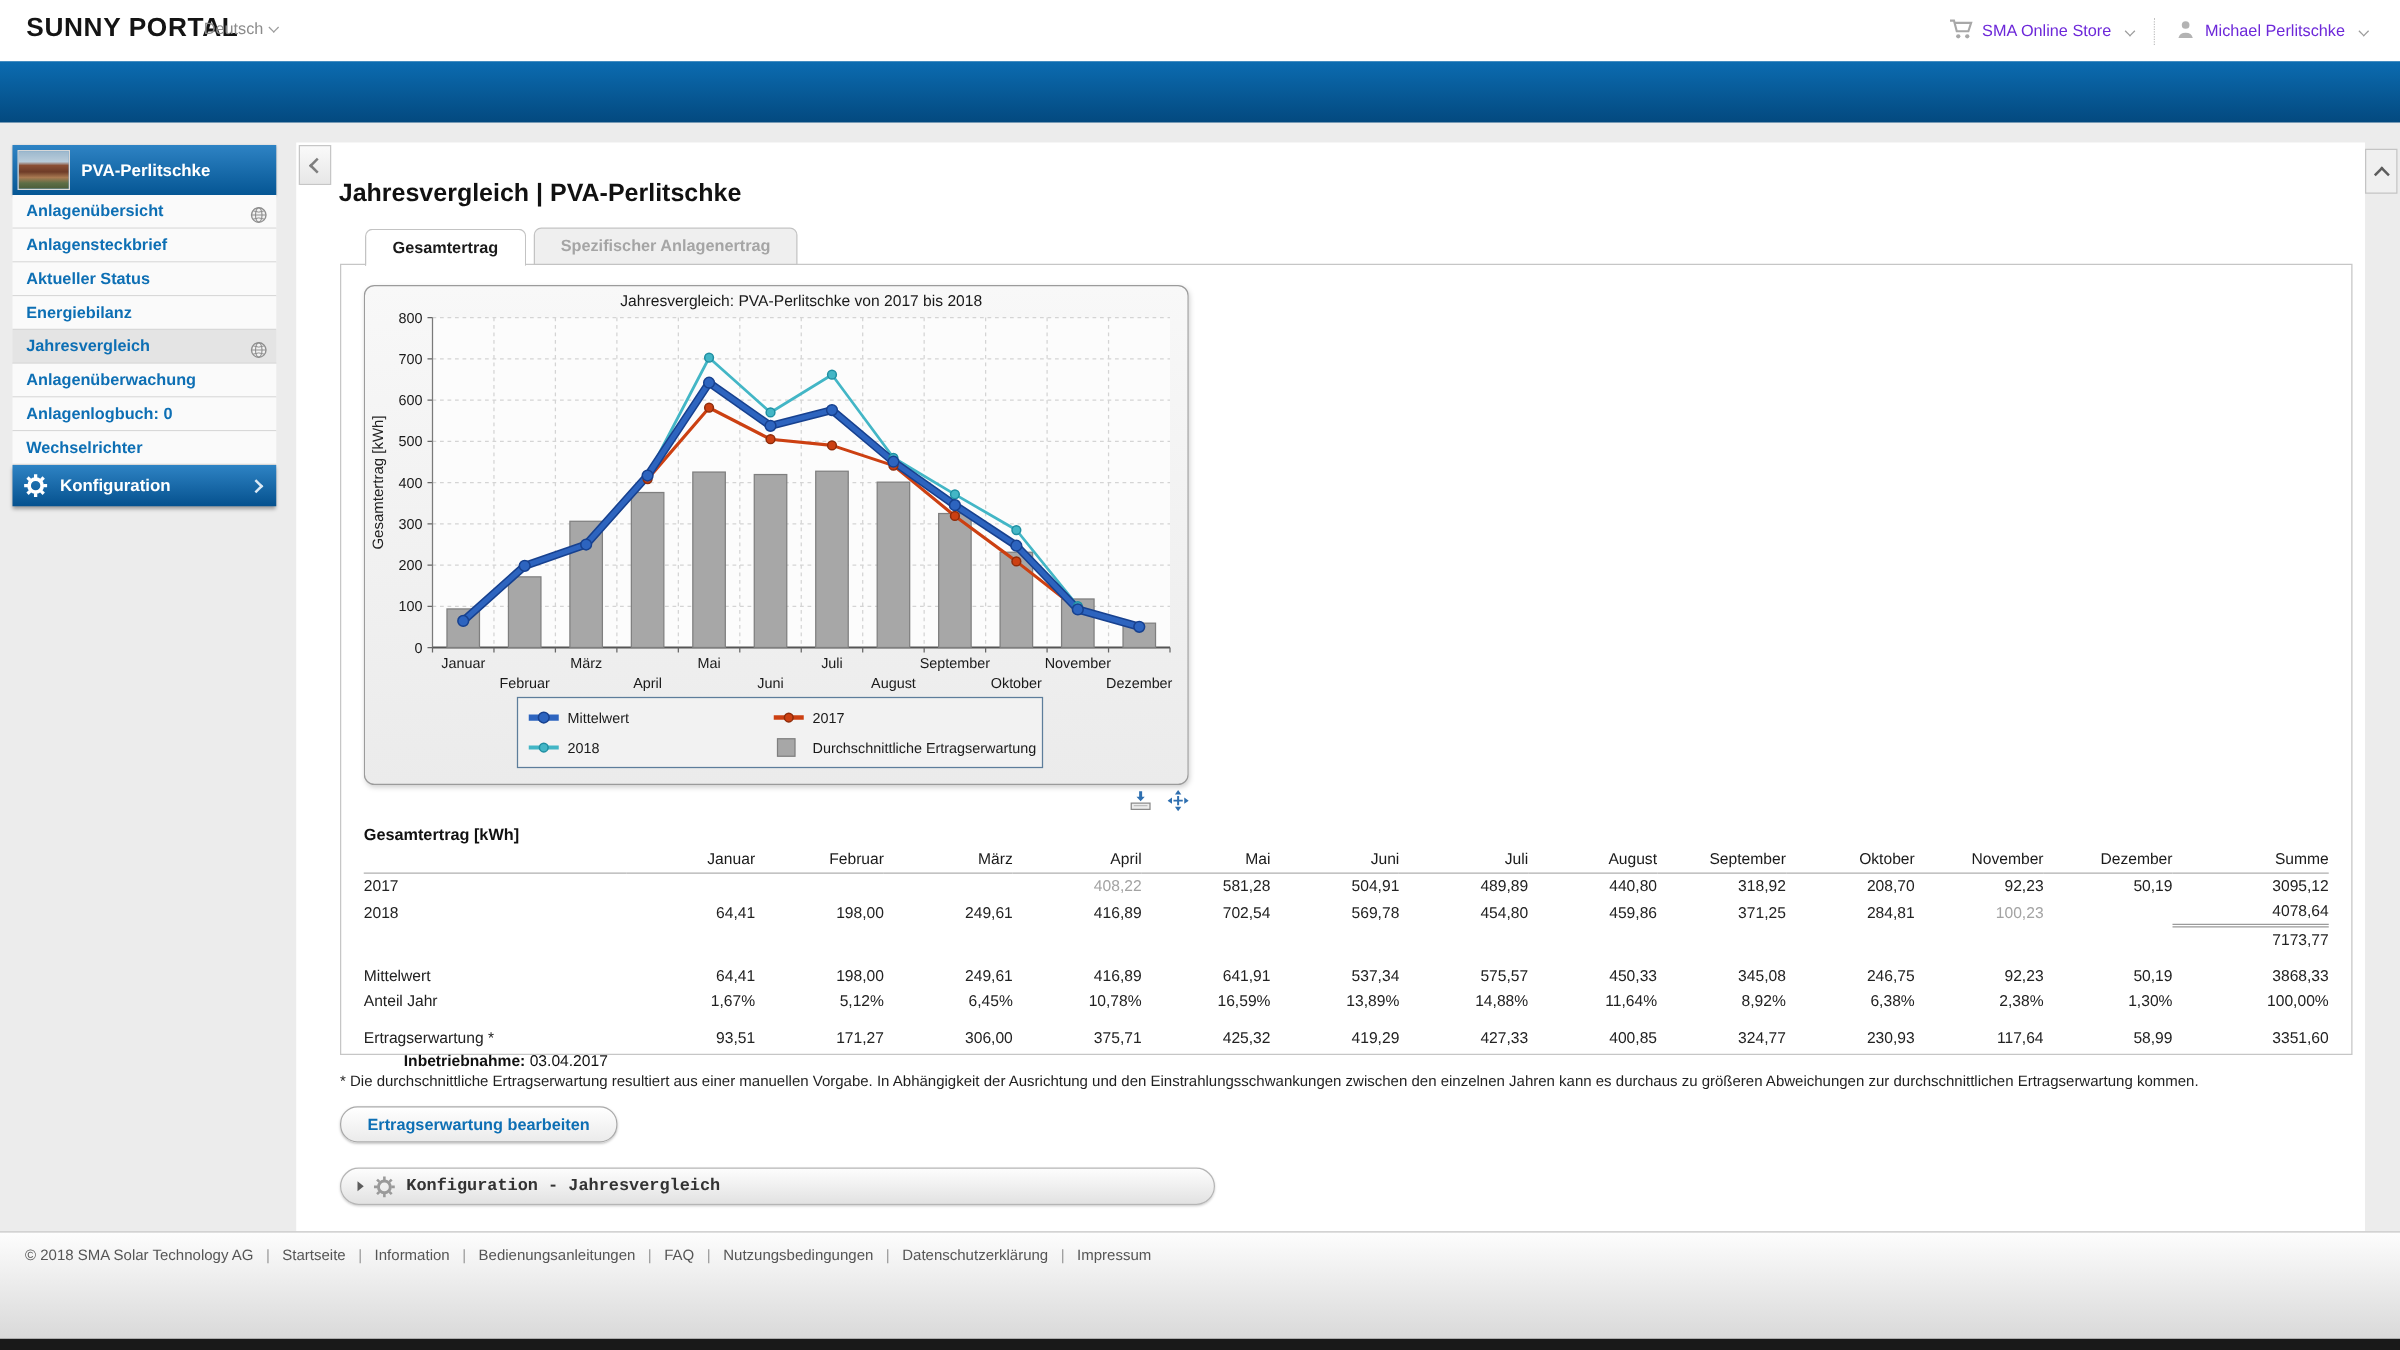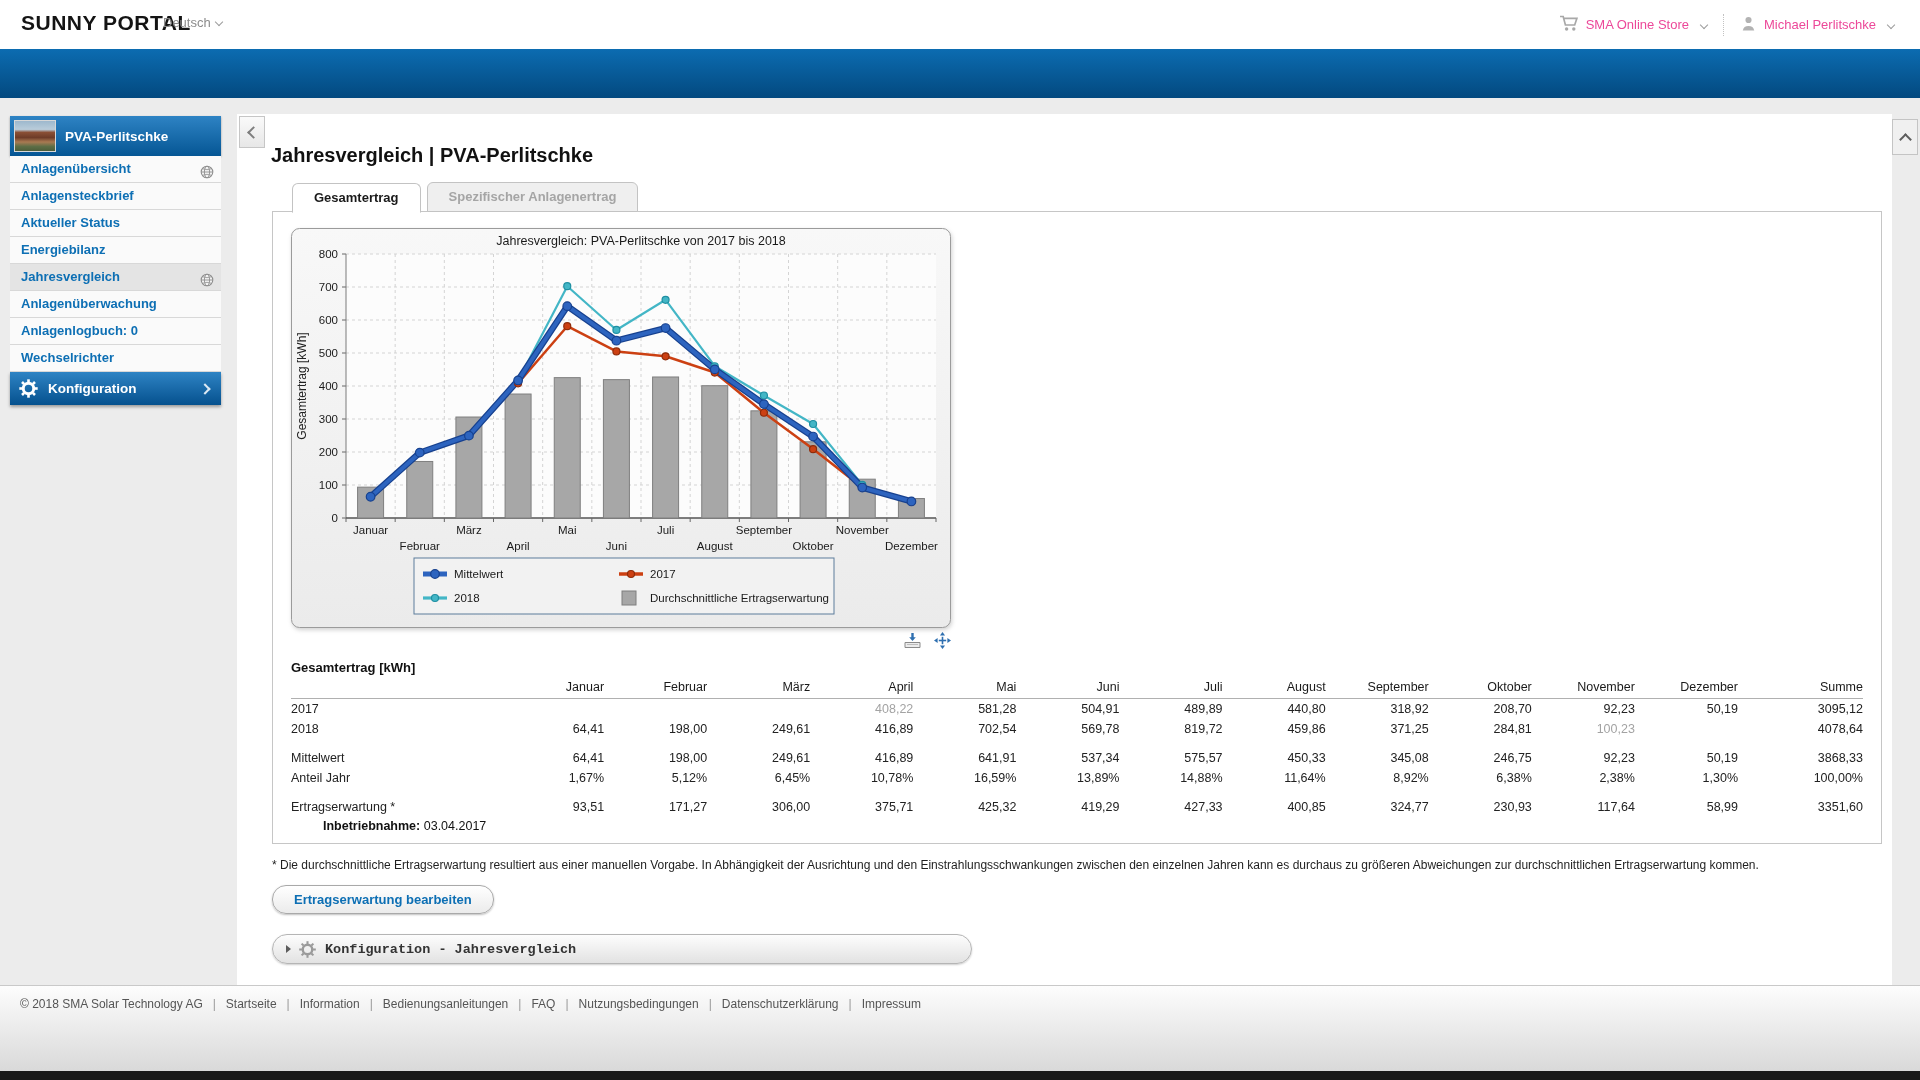--- a/index.html
+++ b/index.html
@@ -3,21 +3,21 @@
 <meta charset="utf-8">
 <style>
   html,body{margin:0;padding:0;}
   body{font-family:"Liberation Sans","DejaVu Sans",sans-serif;background:#ececec;}
   #page{position:relative;width:1920px;height:1080px;background:#ececec;overflow:hidden;}
 
   
   .top-header{position:absolute;left:0;top:0;width:1920px;height:49px;background:#ffffff;}
   .logo{position:absolute;left:21px;top:11px;font-size:21px;font-weight:800;letter-spacing:.5px;color:#141414;}
   .lang-select{position:absolute;left:163px;top:15px;font-size:13px;color:#8b8b8b;cursor:pointer;}
-  .header-right{position:absolute;right:26px;top:0;height:49px;display:flex;align-items:center;font-size:13px;color:#ec4899;}
+  .header-right{position:absolute;right:26px;top:0;height:49px;display:flex;align-items:center;font-size:13px;color:#6d28d9;}
   .hdr-group{display:flex;align-items:center;gap:7px;cursor:pointer;}
   .hdr-divider{border-left:1px dotted #c2c2c2;height:22px;margin:0 16px;}
   .chev{display:inline-block;width:5px;height:5px;border-right:1.4px solid #9c9c9c;border-bottom:1.4px solid #9c9c9c;transform:rotate(45deg);margin-left:5px;vertical-align:2px;}
 
   
   .banner{position:absolute;left:0;top:49px;width:1920px;height:49px;background:linear-gradient(#0c6cb1,#03497f);}
 
   
   .sidebar{position:absolute;left:10px;top:116px;width:211px;}
   .plant-header{height:40px;background:linear-gradient(#2e83c4,#055694);display:flex;align-items:center;color:#fff;font-weight:bold;font-size:13.5px;box-shadow:0 1px 2px rgba(0,0,0,.35);}
@@ -407,27 +407,43 @@
               <td>3095,12</td>
             </tr>
             <tr>
               <td class="lab">2018</td>
               <td>64,41</td>
               <td>198,00</td>
               <td>249,61</td>
               <td>416,89</td>
               <td>702,54</td>
               <td>569,78</td>
-              <td>819,72</td>
+              <td>454,80</td>
               <td>459,86</td>
               <td>371,25</td>
               <td>284,81</td>
               <td class="muted">100,23</td>
               <td></td>
               <td>4078,64</td>
+            </tr>
+            <tr>
+              <td class="lab"></td>
+              <td></td>
+              <td></td>
+              <td></td>
+              <td></td>
+              <td></td>
+              <td></td>
+              <td></td>
+              <td></td>
+              <td></td>
+              <td></td>
+              <td></td>
+              <td></td>
+              <td class="dbl">7173,77</td>
             </tr>
             <tr class="spacer">
               <td colspan="14"></td>
             </tr>
             <tr>
               <td class="lab">Mittelwert</td>
               <td>64,41</td>
               <td>198,00</td>
               <td>249,61</td>
               <td>416,89</td>

